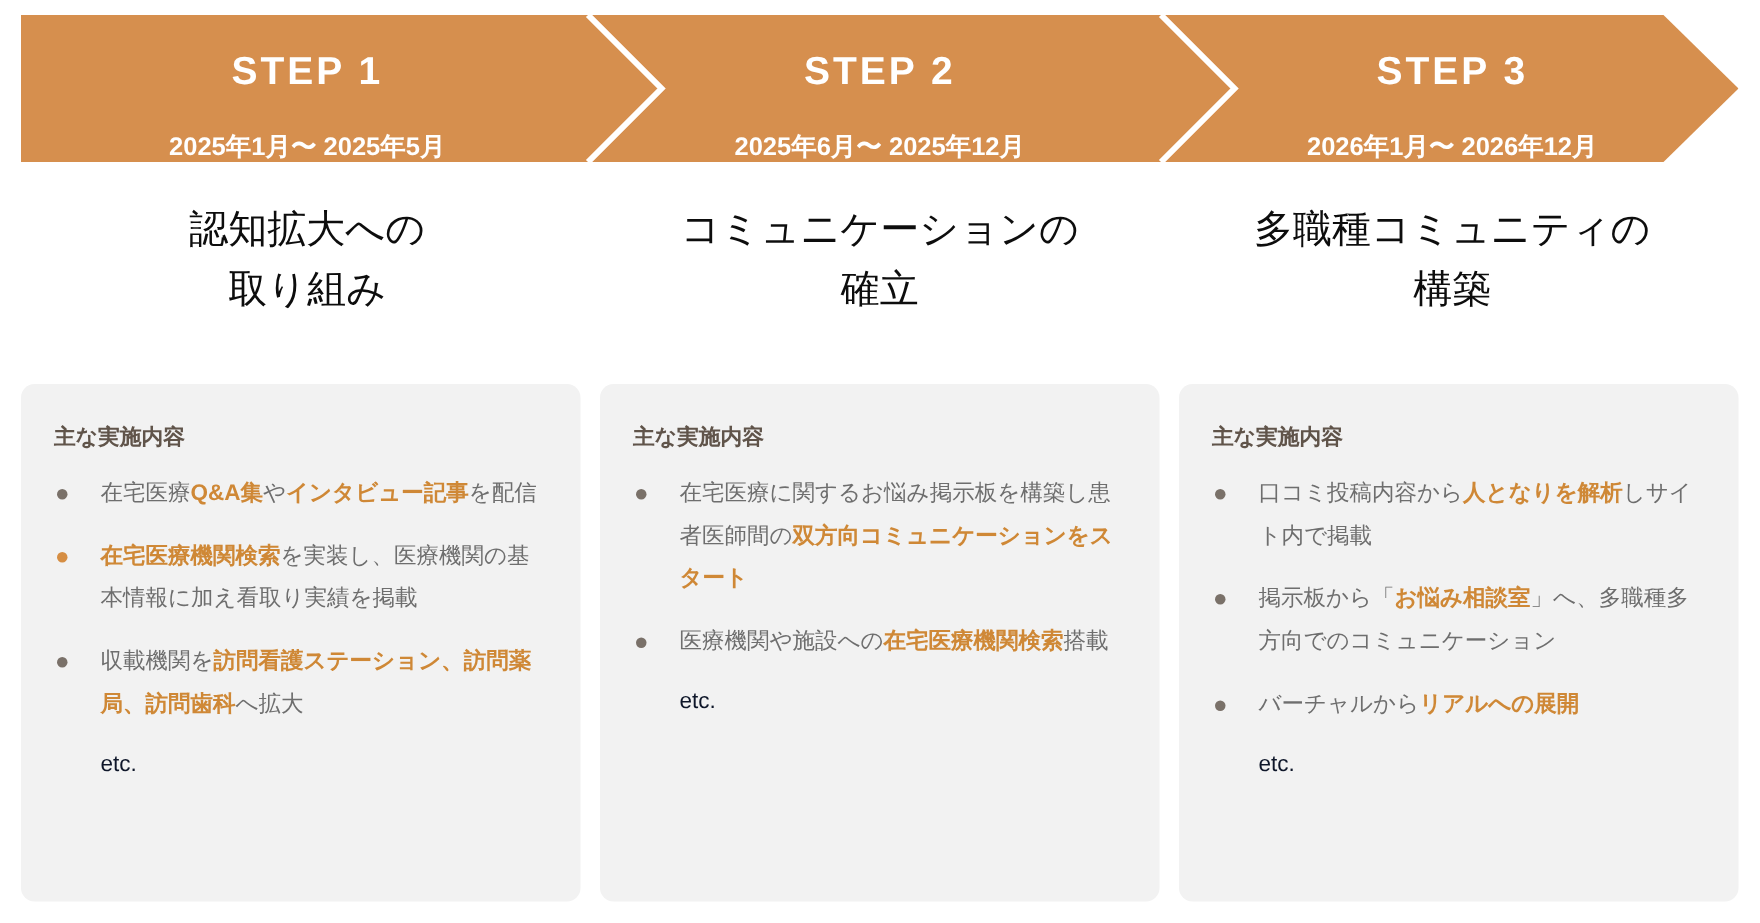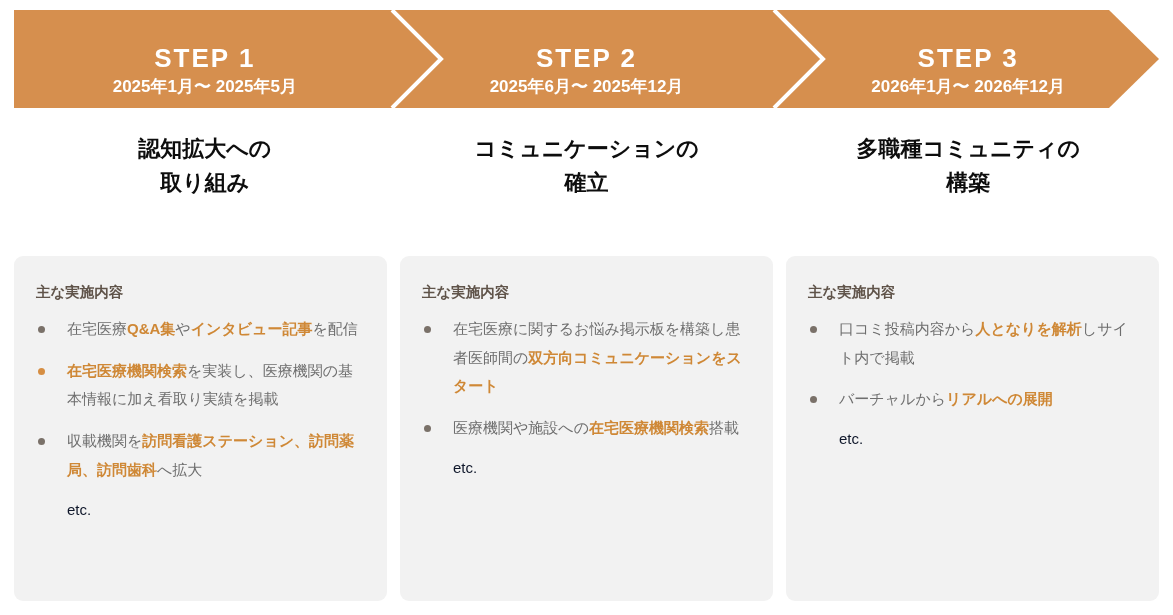--- a/index.html
+++ b/index.html
@@ -34,21 +34,21 @@
     top: 0;
     width: 100%;
     height: 100%;
     display: flex;
   }
   .step-label {
     flex: 1 1 0;
     display: flex;
     flex-direction: column;
     align-items: center;
-    justify-content: center;
+    justify-content: space-between;
     color: #ffffff;
     text-align: center;
     margin-top: 23px;
   }
   .step-label .step-title {
     font-size: 26px;
     font-weight: bold;
     letter-spacing: 2px;
     line-height: 1.1;
     margin-bottom: 4px;
@@ -65,22 +65,22 @@
     position: absolute;
     left: 14px;
     top: 132px;
     width: 1145px;
     display: flex;
   }
   .heading-col {
     flex: 1 1 0;
     text-align: center;
     color: #0d0d0d;
-    font-size: 22px;
-    font-weight: bold;
+    font-size: 26px;
+    font-weight: normal;
     line-height: 1.55;
     padding: 0 14px;
     box-sizing: border-box;
   }
   .heading-col .hl {
     display: block;
   }
 
   
   .cards {
@@ -202,17 +202,18 @@
     <ul class="bullets">
         <li class="bullet"><span class="dot"></span><span>在宅医療に関するお悩み掲示板を構築し患者医師間の</span><span class="em">双方向コミュニケーションをスタート</span></li>
         <li class="bullet"><span class="dot"></span><span>医療機関や施設への</span><span class="em">在宅医療機関検索</span><span>搭載</span></li>
       </ul>
     <div class="etc">etc.</div>
   </div>
   <div class="card">
     <div class="card-title">主な実施内容</div>
     <ul class="bullets">
         <li class="bullet"><span class="dot"></span><span>口コミ投稿内容から</span><span class="em">人となりを解析</span><span>しサイト内で掲載</span></li>
+        <li class="bullet"><span class="dot"></span><span>掲示板から「</span><span class="em">お悩み相談室</span><span>」へ、多職種多方向でのコミュニケーション</span></li>
         <li class="bullet"><span class="dot"></span><span>バーチャルから</span><span class="em">リアルへの展開</span></li>
       </ul>
     <div class="etc">etc.</div>
   </div>
 </div>
 
 </body></html>

